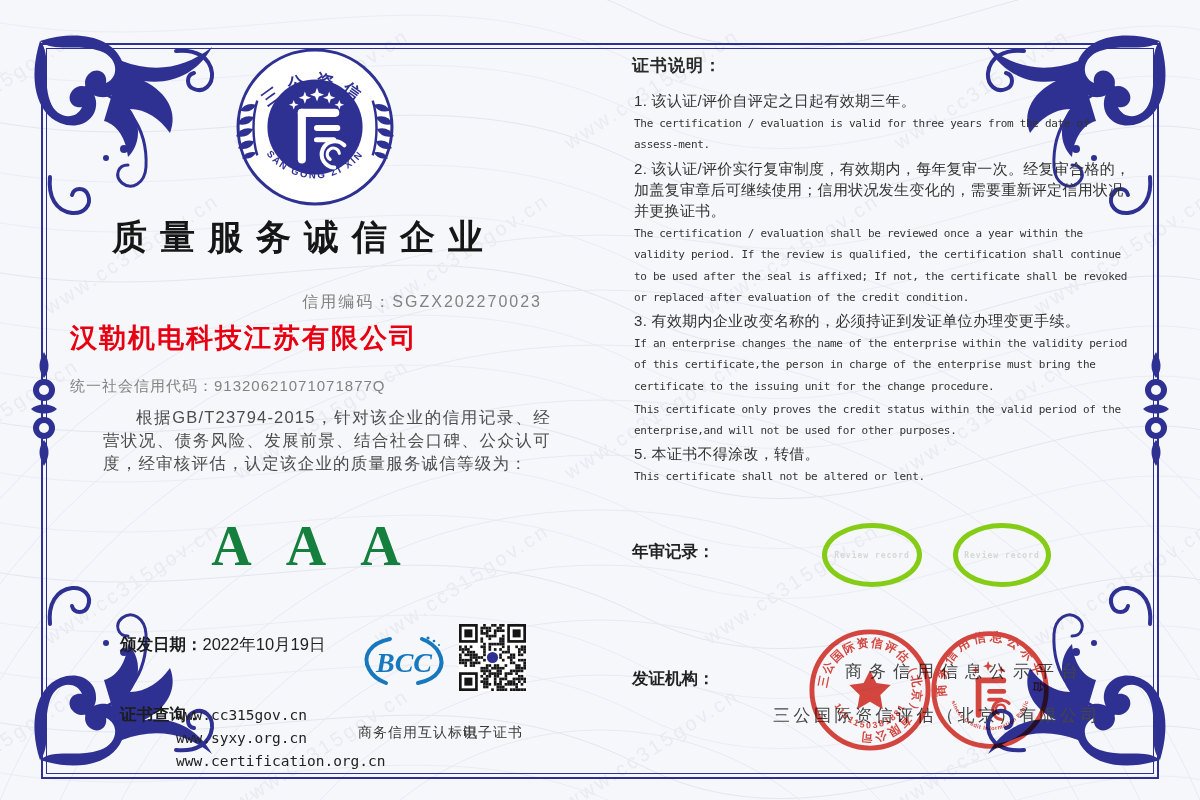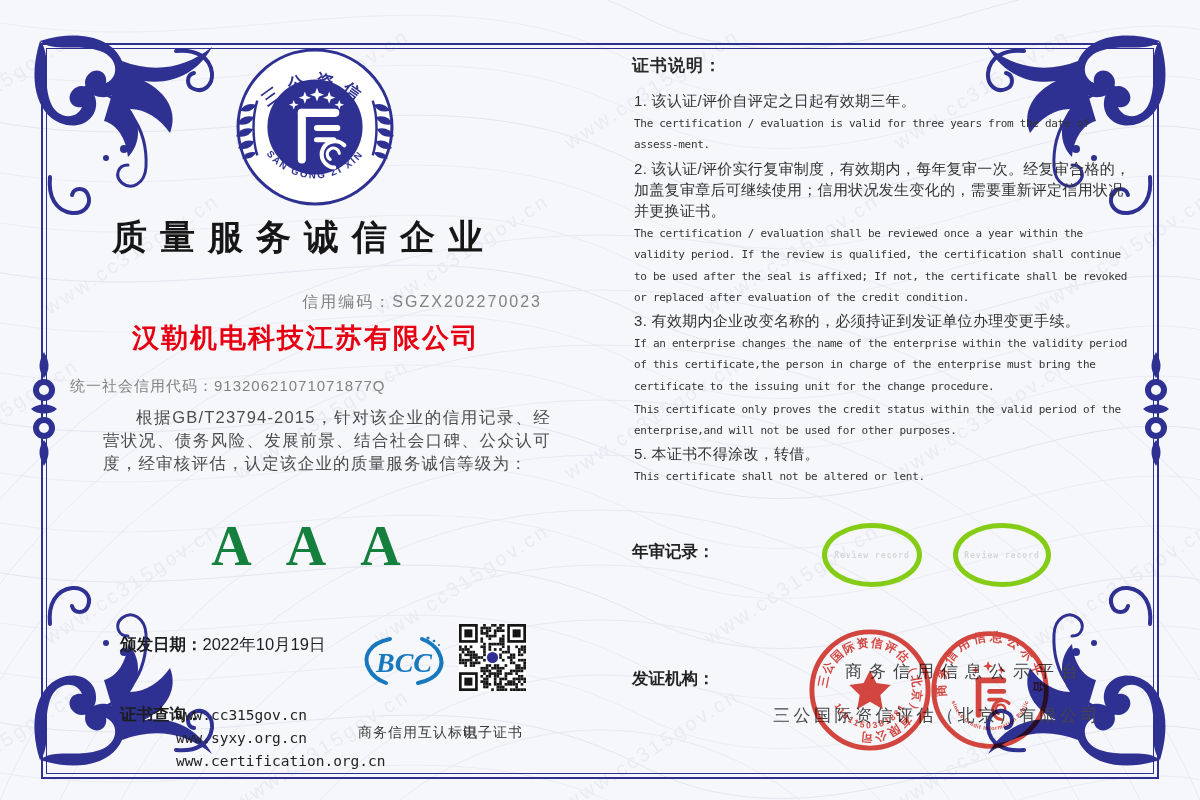--- a/index.html
+++ b/index.html
@@ -10,21 +10,21 @@
   
   .frame-o{position:absolute;left:41px;top:43px;right:41px;bottom:21px;border:2px solid #2e3192;}
   .frame-i{position:absolute;left:46px;top:48px;right:46px;bottom:26px;border:1px solid #2e3192;}
   .corner{position:absolute;width:196px;height:196px;}
   .c-tr{transform:scaleX(-1);} .c-bl{transform:scaleY(-1);} .c-br{transform:scale(-1,-1);}
   
   .emblem{left:234px;top:44px;width:162px;height:162px;}
   .title{left:68px;top:214px;width:472px;text-align:center;font-size:35px;font-weight:900;
          letter-spacing:13px;color:#161616;white-space:nowrap;}
   .credit-line{left:70px;top:292px;width:472px;text-align:right;font-size:16px;color:#828282;letter-spacing:2px;}
-  .company{left:70px;top:320px;width:472px;text-align:center;font-size:27px;font-weight:700;
+  .company{left:70px;top:320px;width:472px;font-size:27px;font-weight:700;
            color:#e60012;letter-spacing:2px;white-space:nowrap;}
   .uscc{left:70px;top:377px;width:472px;text-align:left;font-size:15px;color:#828282;letter-spacing:1px;}
   .statement{left:103px;top:406px;width:448px;font-size:16.5px;line-height:23px;color:#4d4d4d;
              text-align:justify;text-indent:2em;letter-spacing:1.2px;}
   .grade{left:70px;top:514px;width:472px;text-align:center;font-family:"Liberation Serif",serif;
          font-size:56px;font-weight:700;color:#15803d;letter-spacing:34px;text-indent:34px;}
   .inforow{font-size:16.5px;color:#222;white-space:nowrap;}
   .inforow b{font-weight:700;color:#1c1c1c;margin-left:17px;}
   .url{font-family:"DejaVu Sans Mono",monospace;font-size:14.5px;line-height:23px;color:#222;}
   .mini-caption{font-size:14px;color:#3c3c3c;letter-spacing:1px;text-align:center;}

